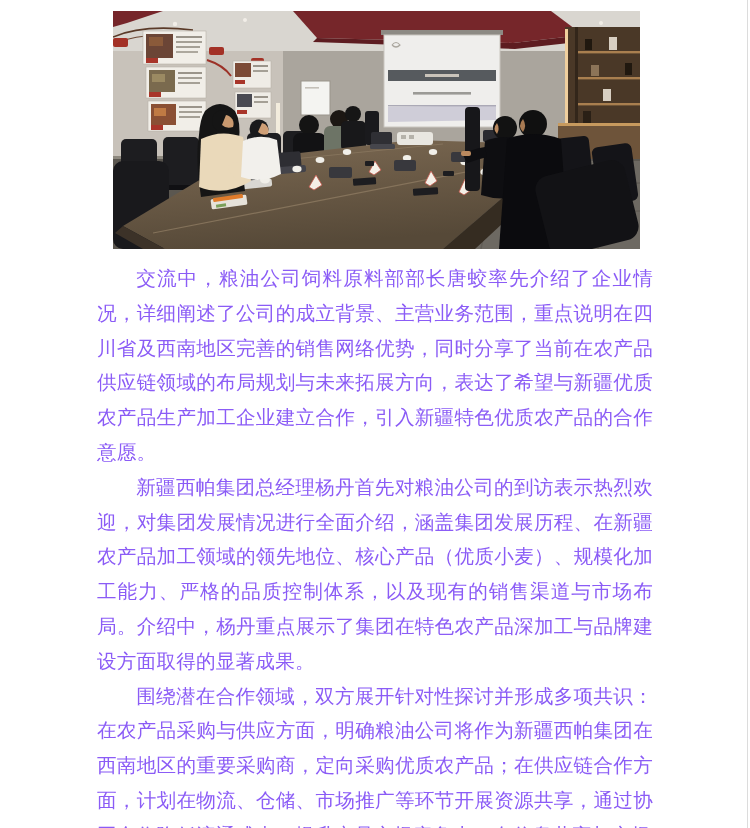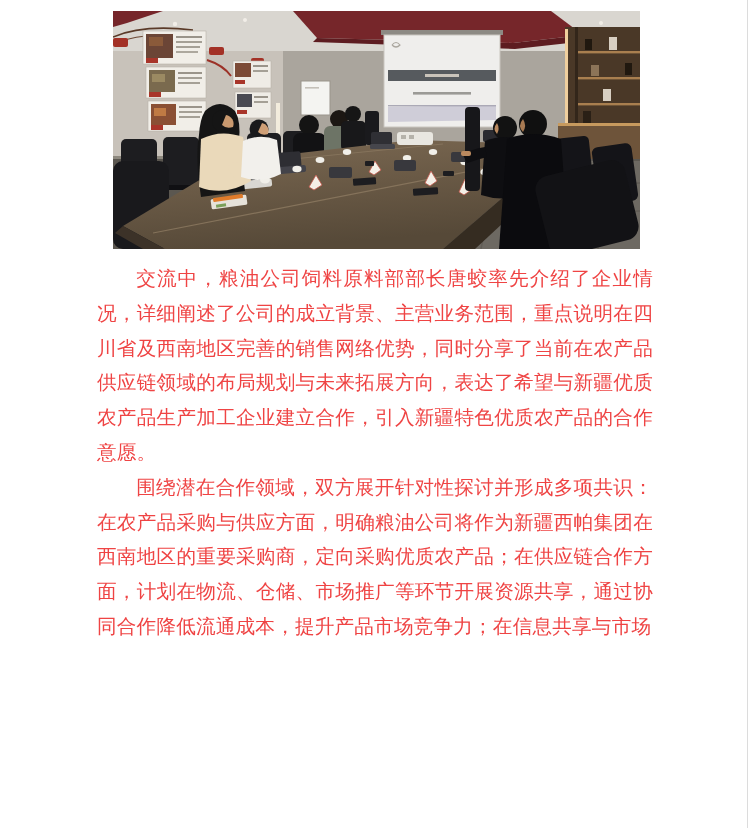--- a/index.html
+++ b/index.html
@@ -39,21 +39,21 @@
     position: absolute;
     left: 97px;
     top: 262px;
     width: 556px;
   }
   .content p {
     margin: 0;
     padding: 0;
     font-size: 19.6px;
     line-height: 34.8px;
-    color: #ef4444;
+    color: #8b5cf6;
     text-align: justify;
     text-indent: 2em;
     letter-spacing: 0.2px;
     word-break: break-all;
   }
 </style>
 </head>
 <body>
 
 <div class="page">
@@ -319,17 +319,18 @@
         <path d="M410,108 a12,12 0 0 1 0,13 q-6,-6 0,-13" fill="#a87a52"></path>
         <path d="M394,128 q26,-10 54,0 l8,110 -70,0 z" fill="#0b0b0e"></path>
 
         <rect x="428" y="156" width="92" height="82" rx="14" fill="#121215" transform="rotate(-14 474 197)"></rect>
       </g>
     </svg>
   </div>
 
   <div class="content">
     <p>交流中，粮油公司饲料原料部部长唐蛟率先介绍了企业情况，详细阐述了公司的成立背景、主营业务范围，重点说明在四川省及西南地区完善的销售网络优势，同时分享了当前在农产品供应链领域的布局规划与未来拓展方向，表达了希望与新疆优质农产品生产加工企业建立合作，引入新疆特色优质农产品的合作意愿。</p>
+    <p>新疆西帕集团总经理杨丹首先对粮油公司的到访表示热烈欢迎，对集团发展情况进行全面介绍，涵盖集团发展历程、在新疆农产品加工领域的领先地位、核心产品（优质小麦）、规模化加工能力、严格的品质控制体系，以及现有的销售渠道与市场布局。介绍中，杨丹重点展示了集团在特色农产品深加工与品牌建设方面取得的显著成果。</p>
     <p>围绕潜在合作领域，双方展开针对性探讨并形成多项共识：在农产品采购与供应方面，明确粮油公司将作为新疆西帕集团在西南地区的重要采购商，定向采购优质农产品；在供应链合作方面，计划在物流、仓储、市场推广等环节开展资源共享，通过协同合作降低流通成本，提升产品市场竞争力；在信息共享与市场</p>
   </div>
 
   <div class="page-edge"></div>
 </div>
 
 </body></html>

